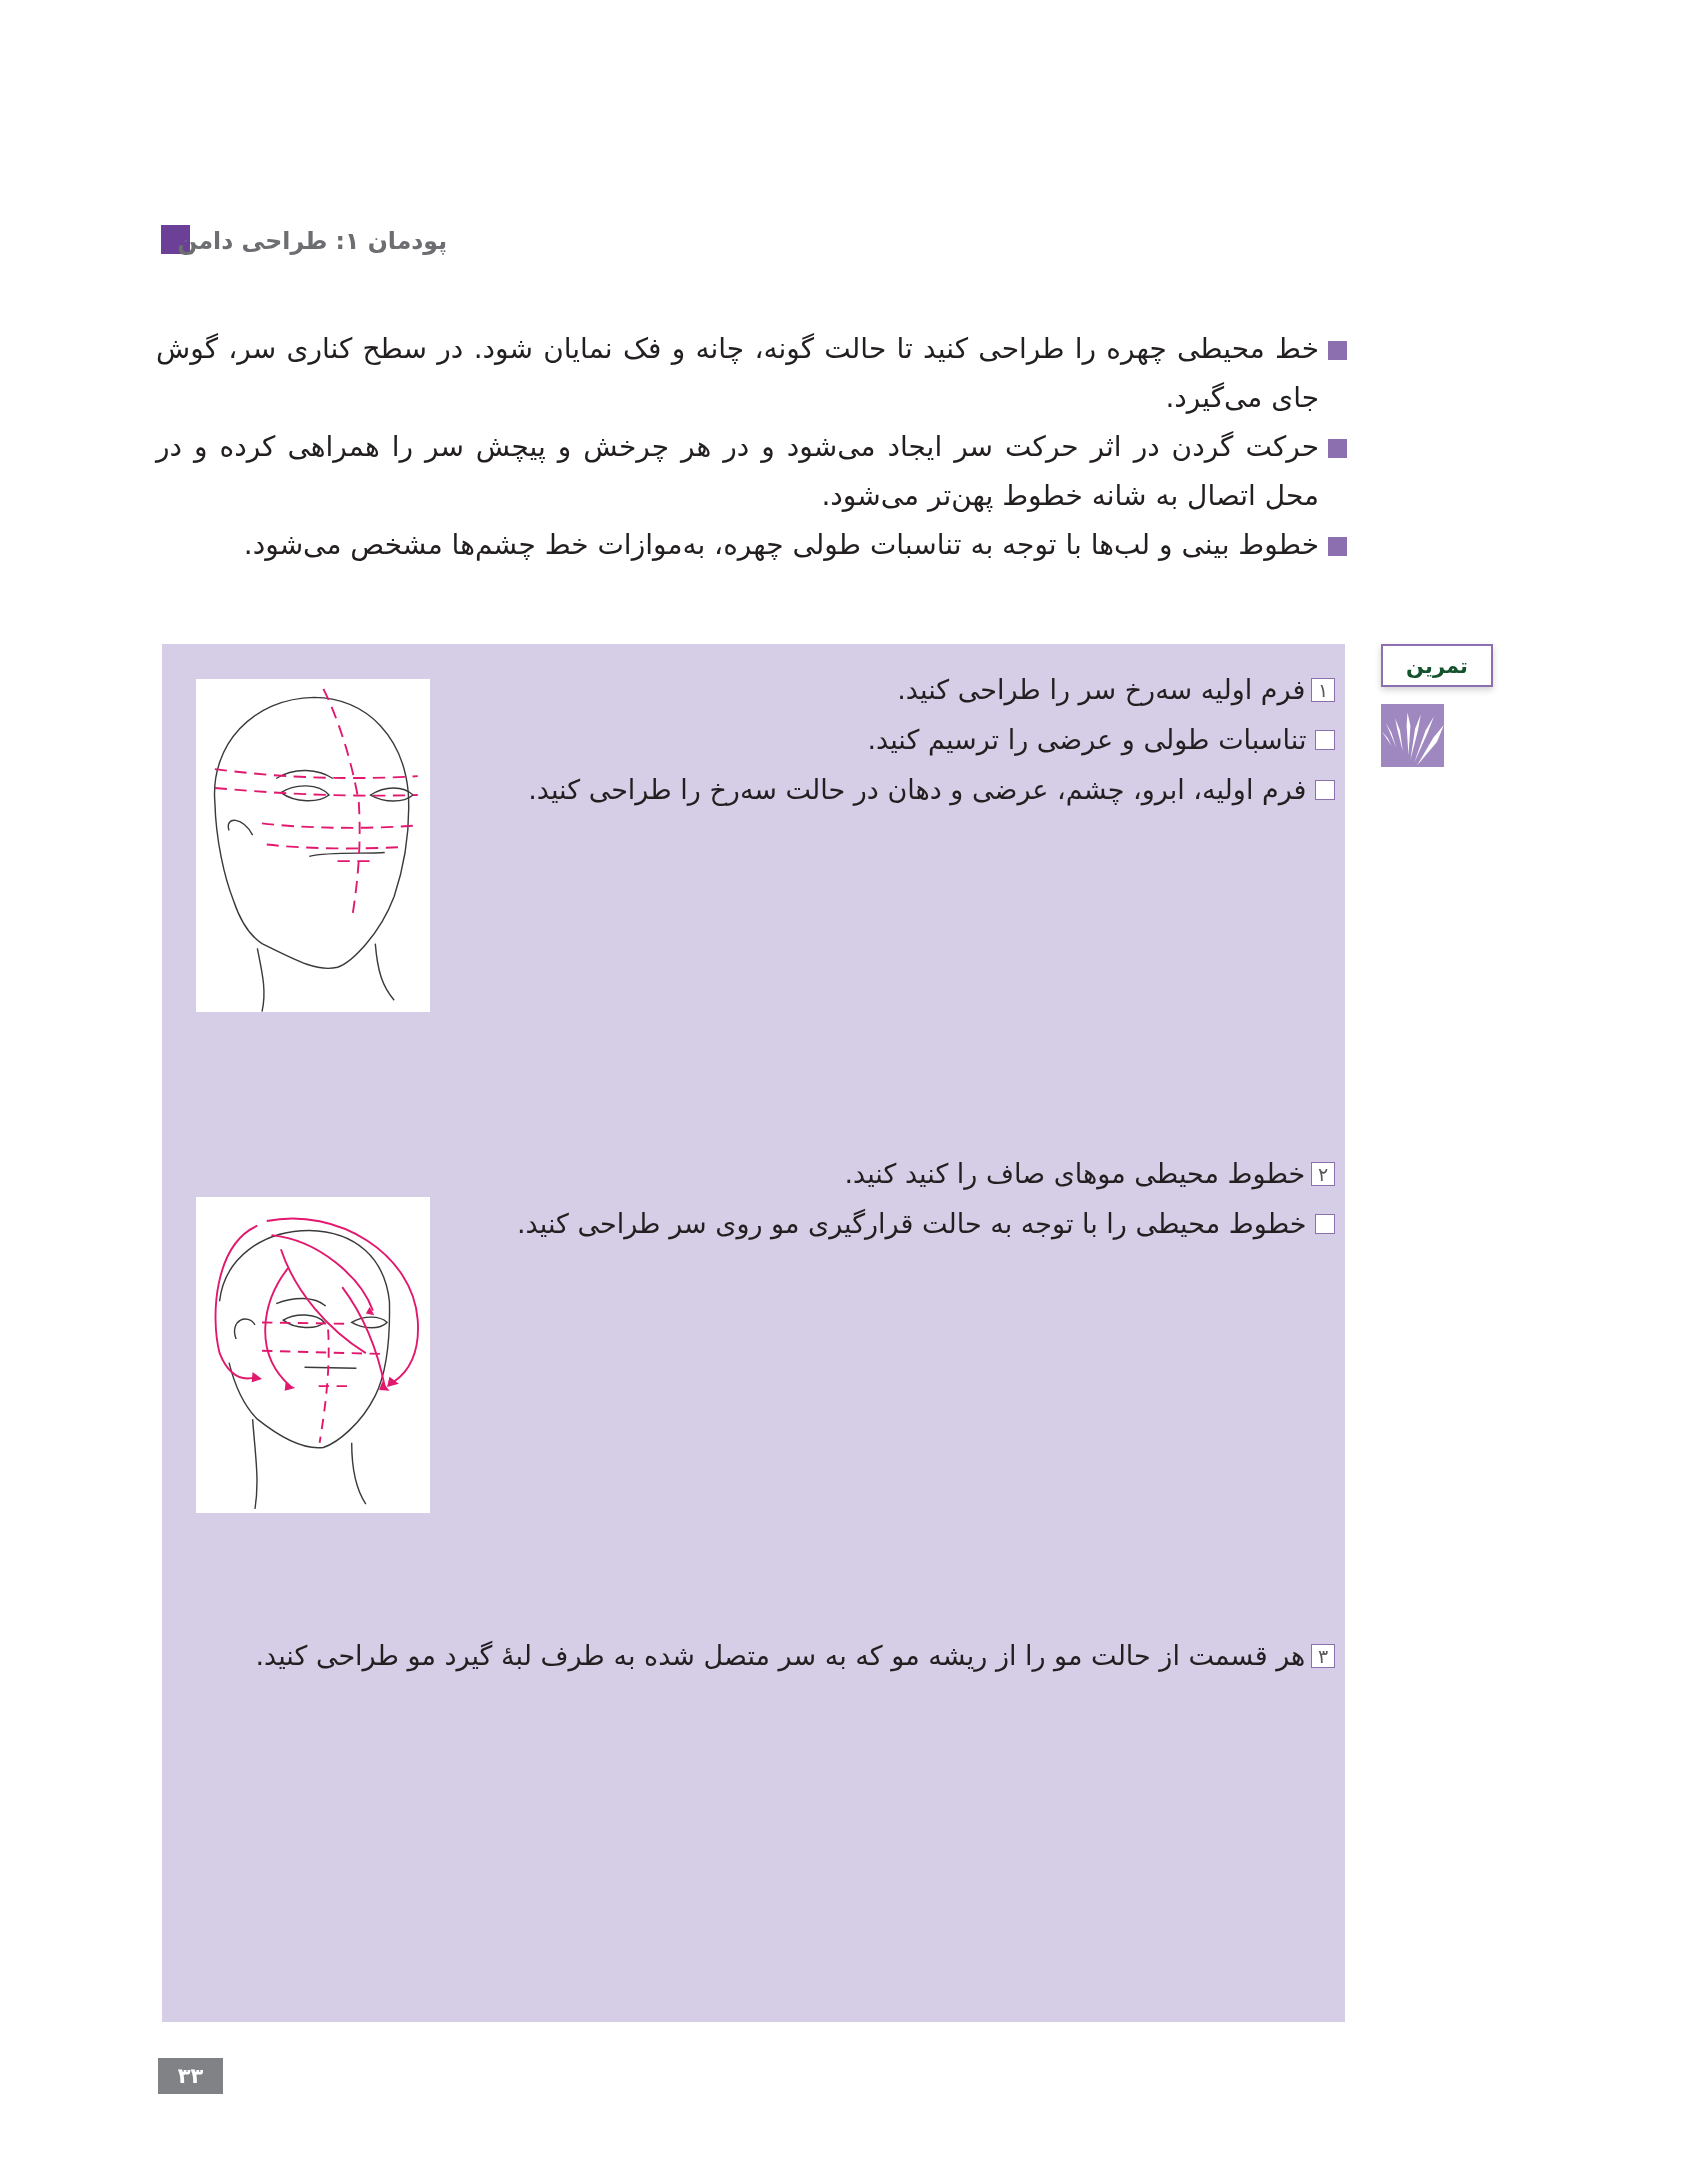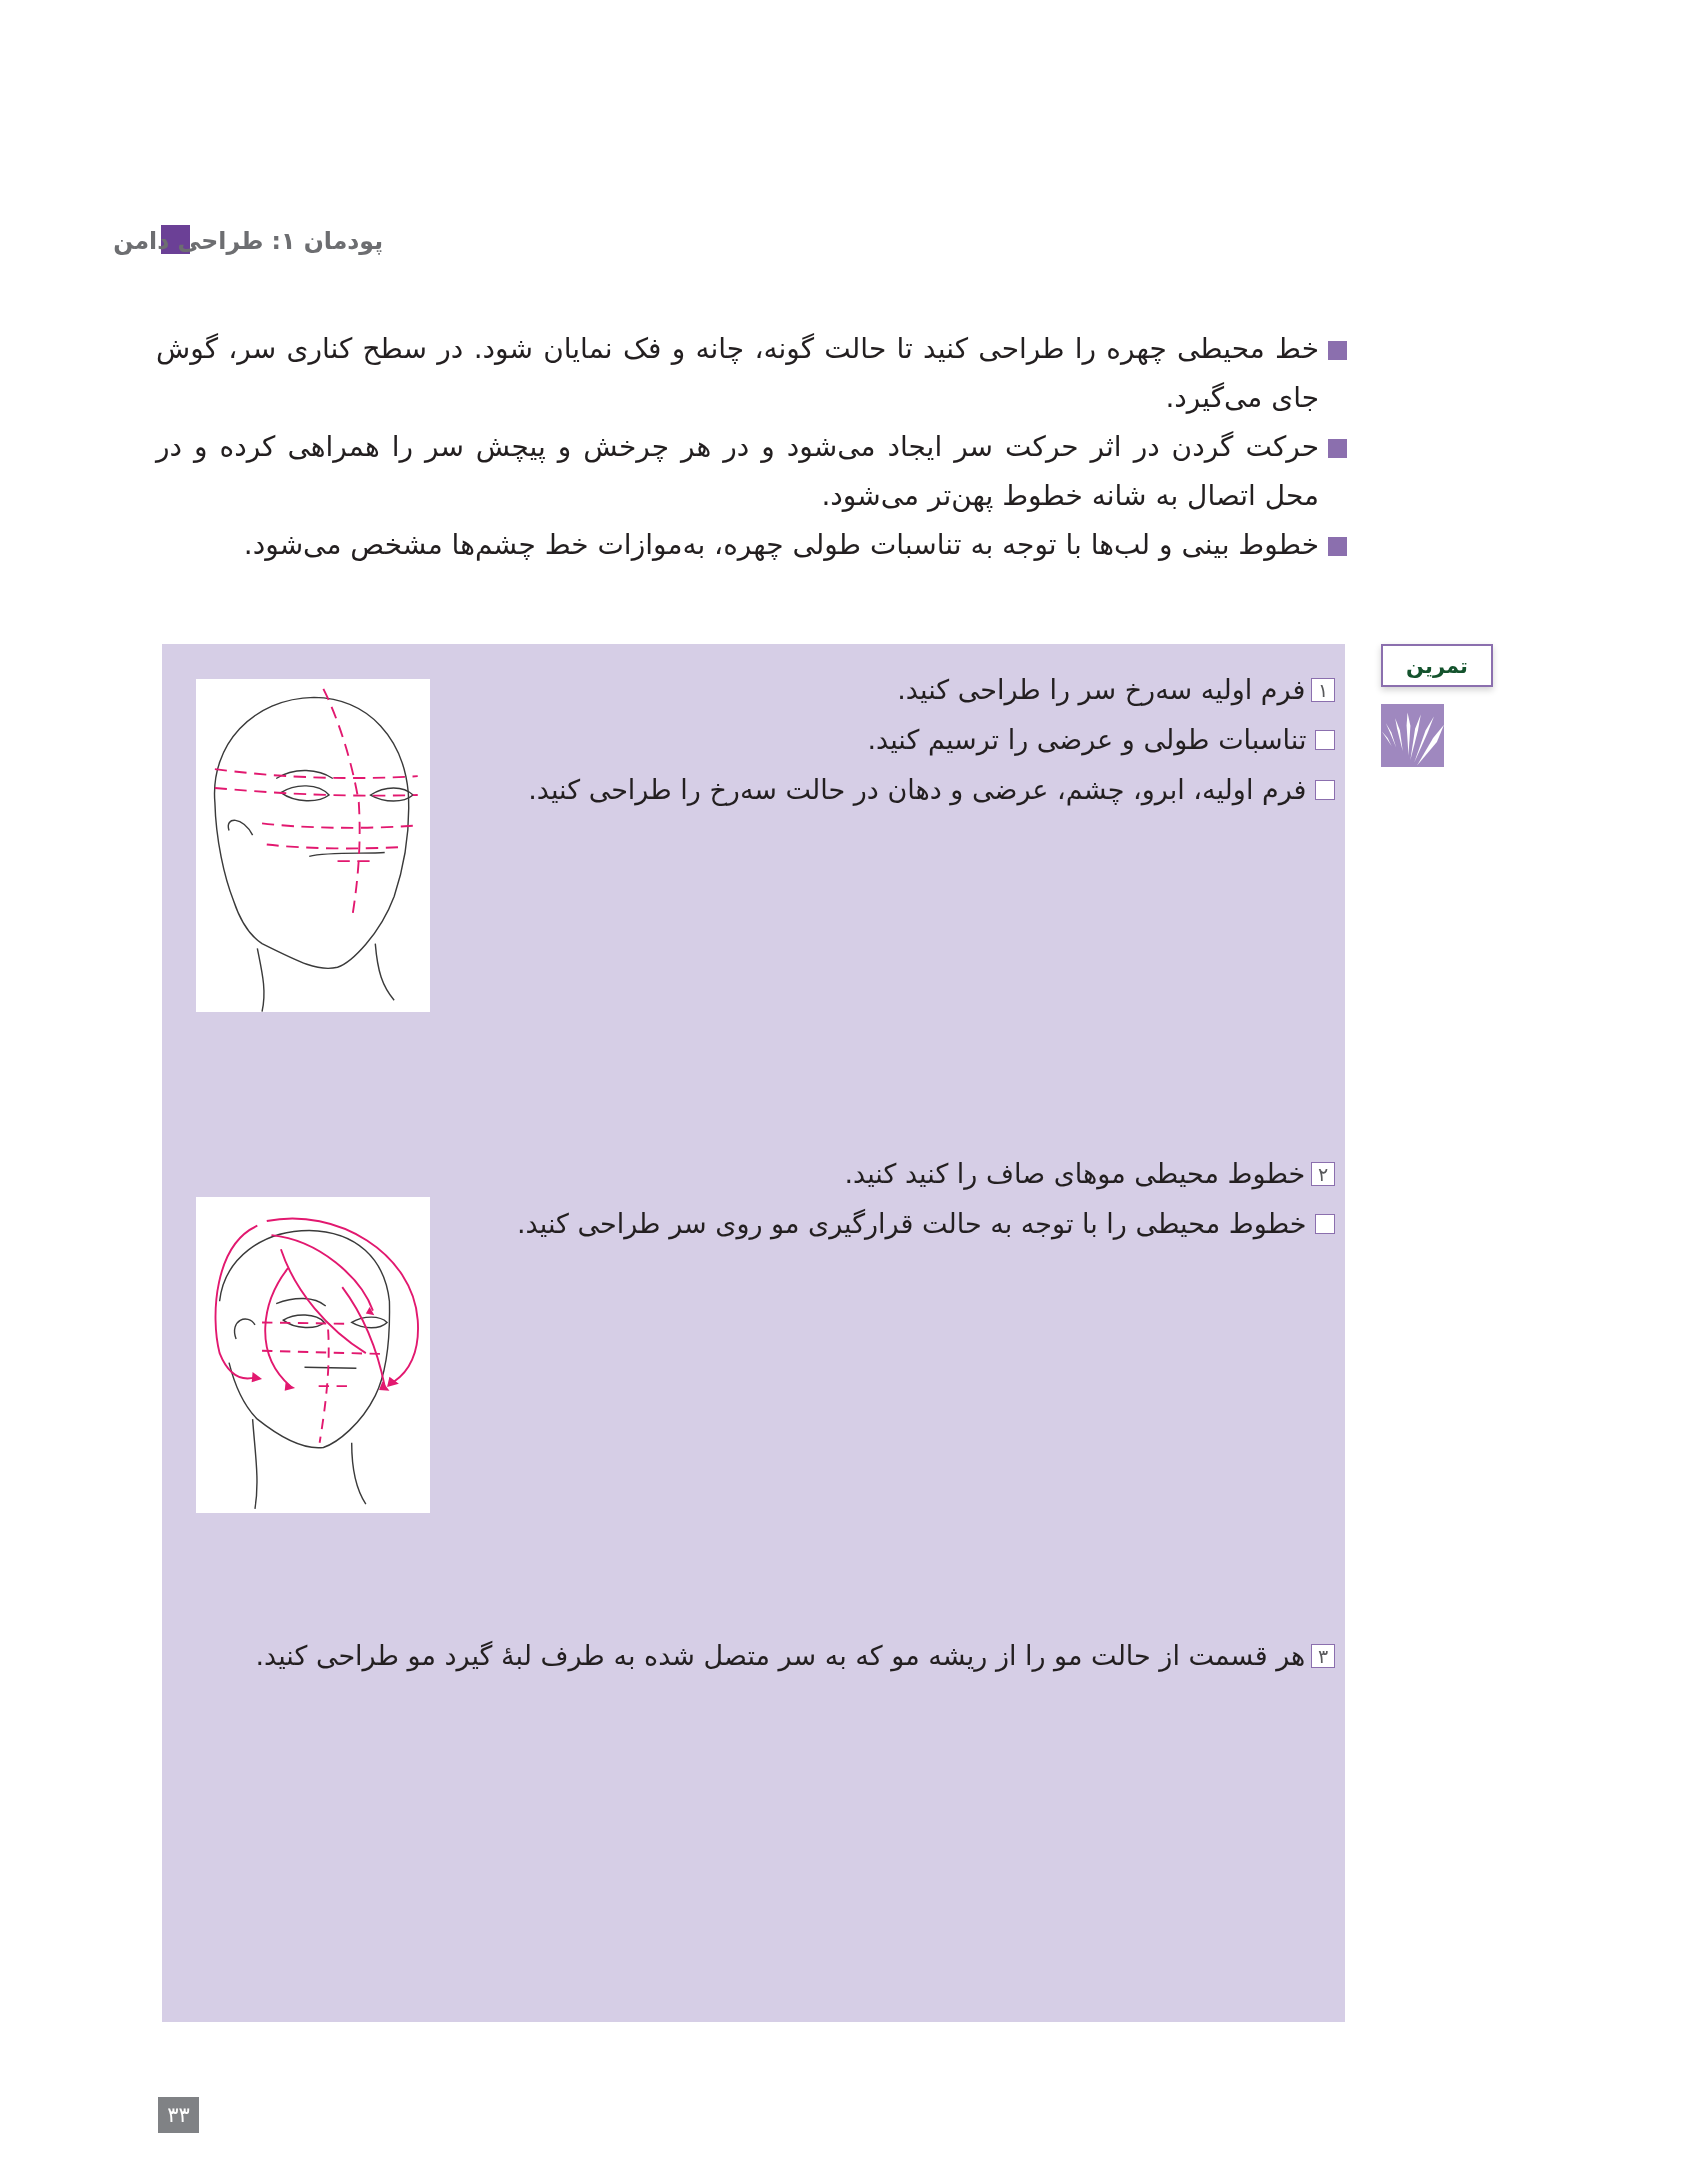--- a/index.html
+++ b/index.html
@@ -3,21 +3,21 @@
 <meta charset="utf-8">
 <style>
   html, body { margin:0; padding:0; }
   body { width:1687px; height:2183px; background:#ffffff; position:relative; overflow:hidden;
          font-family:"DejaVu Sans", sans-serif; color:#231f20; }
   .abs { position:absolute; }
   .rtl { direction:rtl; unicode-bidi:embed; }
 
   
   .hdr-square { left:161px; top:225px; width:29px; height:29px; background:#6b4096; }
-  .hdr-title { right:1304px; top:222px; font-size:23.6px; font-weight:bold; color:#6d6e71; white-space:nowrap; line-height:38px; }
+  .hdr-title { right:1240px; top:222px; font-size:23.6px; font-weight:bold; color:#6d6e71; white-space:nowrap; line-height:38px; }
 
   
   .intro { left:156px; width:1163px; top:324px; font-size:28px; line-height:49px; }
   .intro-item { position:relative; text-align:justify; text-align-last:right; padding-right:0; }
   .intro-item .bullet { position:absolute; right:-28px; top:16.5px; width:19px; height:19px; background:#8b6fae; }
 
   
   .ex-box { left:162px; top:644px; width:1183px; height:1378px; background:#d6cee6; }
   .ex-label { left:1381px; top:644px; width:112px; height:43px; border:2.4px solid #8b6fae; background:#ffffff;
               box-shadow:0 2.8px 6.6px rgba(0,0,0,0.18); display:flex; align-items:center; justify-content:center;
@@ -27,22 +27,22 @@
   .group { right:352px; font-size:27px; line-height:50px; }
   .line { display:flex; flex-direction:row-reverse; align-items:center; justify-content:flex-start; white-space:nowrap; }
   .num-box { width:22px; height:22px; border:1.9px solid #8b6fae; background:#ffffff; margin-left:5.7px;
              display:flex; align-items:center; justify-content:center; font-size:19px; color:#58595b; box-sizing:content-box; line-height:1; }
   .check-box { width:18px; height:18px; border:1.9px solid #8b6fae; background:#ffffff; margin-left:8.5px; box-sizing:content-box; }
   .line-text { direction:rtl; }
 
   .sketch { background:#ffffff; }
   .sketch svg { width:100%; height:100%; display:block; }
 
-  .page-num { left:158px; top:2058px; width:41px; height:36px; background:#808285; color:#ffffff;
-              font-size:21px; font-weight:normal; display:flex; align-items:center; justify-content:center;margin-top:39px; }
+  .page-num { left:158px; top:2058px; width:65px; height:36px; background:#808285; color:#ffffff;
+              font-size:21px; font-weight:bold; display:flex; align-items:center; justify-content:center; }
 </style>
 </head>
 <body>
 
 <div class="abs hdr-square"></div>
 <div class="abs hdr-title rtl">پودمان ۱: طراحی دامن</div>
 
 <div class="abs intro rtl">
   <div class="intro-item">
     <span class="bullet"></span>

